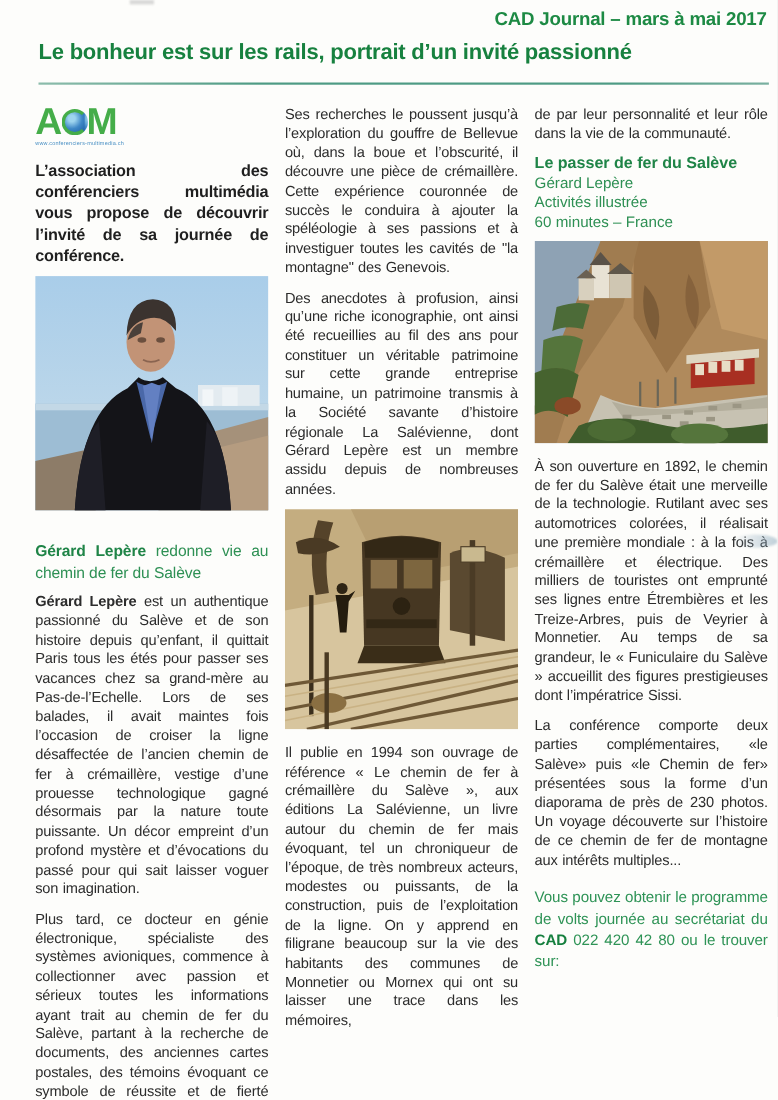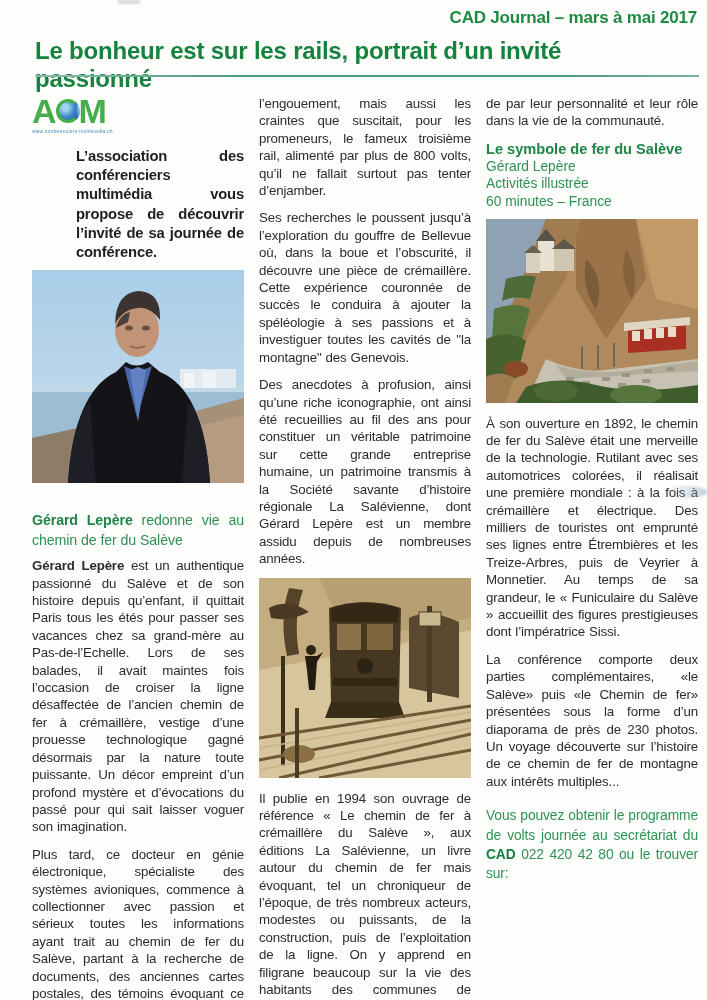--- a/index.html
+++ b/index.html
@@ -9,21 +9,21 @@
     background:#fdfdfb; overflow:hidden;
     font-family:"Liberation Sans", sans-serif; color:#2c2c2c;padding-left:15px;
   }
   
   .journal-header {
     position:absolute; top:8px; right:10px;
     font-size:17px; font-weight:bold; color:#1d8a44; letter-spacing:-0.2px;
   }
   .article-title {
     position:absolute; top:37px; left:35px; width:640px;
-    font-size:24px; font-weight:bold; color:#17813f; letter-spacing:-0.2px;
+    font-size:20px; font-weight:bold; color:#17813f; letter-spacing:-0.2px;
   }
   .title-rule {
     position:absolute; top:75px; left:35px; width:664px; height:2px;
     background:linear-gradient(90deg,#8cbcab,#4e9b84 30%,#4e9b84 80%,#7ab0a0);
   }
   
   .columns { position:absolute; top:95px; left:32px; width:667px; display:flex; gap:15px; }
   .col { width:212px; }
   p.body {
     font-size:13.3px; line-height:17.4px; text-align:justify; margin-bottom:10px;
@@ -34,21 +34,21 @@
   .acm-row { display:flex; align-items:center; height:32px; }
   .acm-letter { font-size:34px; font-weight:bold; color:#45ad49; line-height:30px; letter-spacing:-2px; }
   .acm-globe {
     display:inline-block; width:24px; height:24px; border-radius:50%;
     background:radial-gradient(circle at 35% 32%, #9ed4ee 0 18%, #3e87c6 55%, #1c5fa2 100%);
     border:3px solid #45ad49; border-right-color:transparent; margin:0 -1px 0 1px;
   }
   .acm-url { font-size:5px; color:#4a90c4; margin-top:1px; letter-spacing:0.2px; }
   .intro {
     font-size:14.8px; line-height:19.2px; font-weight:bold; text-align:justify;
-    color:#1f1f1f; margin-bottom:8px; letter-spacing:-0.2px;margin-left:44px;
+    color:#1f1f1f; margin-bottom:8px; letter-spacing:-0.2px;
   }
   .photo { display:block; width:212px; }
   .photo-caption {
     margin:28px 0 7px 0; font-size:14.2px; line-height:19.5px;
     color:#2e9054; text-align:justify; letter-spacing:-0.1px;
   }
   .photo-caption b { color:#1f8447; }
   
   .event-block { margin:2px 0 8px 0; }
   .event-title { font-size:14.6px; font-weight:bold; color:#1f8447; line-height:18px; }
@@ -128,21 +128,20 @@
         <path d="M98 76 Q105 80 113 76" stroke="#8a6450" stroke-width="1.6" fill="none"></path>
       </svg>
 
       <p class="photo-caption"><b>Gérard Lepère</b><span> redonne vie au chemin de fer du Salève</span></p>
 
       <p class="body"><b>Gérard Lepère</b><span> est un authentique passionné du Salève et de son histoire depuis qu’enfant, il quittait Paris tous les étés pour passer ses vacances chez sa grand-mère au Pas-de-l’Echelle. Lors de ses balades, il avait maintes fois l’occasion de croiser la ligne désaffectée de l’ancien chemin de fer à crémaillère, vestige d’une prouesse technologique gagné désormais par la nature toute puissante. Un décor empreint d’un profond mystère et d’évocations du passé pour qui sait laisser voguer son imagination.</span></p>
       <p class="body">Plus tard, ce docteur en génie électronique, spécialiste des systèmes avioniques, commence à collectionner avec passion et sérieux toutes les informations ayant trait au chemin de fer du Salève, partant à la recherche de documents, des anciennes cartes postales, des témoins évoquant ce symbole de réussite et de fierté dans une région de montagne, par définition en retard sur le plan des infrastructures modernes. Il retrace</p>
     </div>
 
     <div class="col">
-      <p class="body">l’engouement, mais aussi les craintes que suscitait, pour les promeneurs, le fameux troisième rail, alimenté par plus de 800 volts, qu’il ne fallait surtout pas tenter d’enjamber.</p>
       <p class="body">Ses recherches le poussent jusqu’à l’exploration du gouffre de Bellevue où, dans la boue et l’obscurité, il découvre une pièce de crémaillère. Cette expérience couronnée de succès le conduira à ajouter la spéléologie à ses passions et à investiguer toutes les cavités de "la montagne" des Genevois.</p>
       <p class="body">Des anecdotes à profusion, ainsi qu’une riche iconographie, ont ainsi été recueillies au fil des ans pour constituer un véritable patrimoine sur cette grande entreprise humaine, un patrimoine transmis à la Société savante d’histoire régionale La Salévienne, dont Gérard Lepère est un membre assidu depuis de nombreuses années.</p>
 
       <svg class="photo" style="margin:4px 0 12px 0" width="212" height="200" viewBox="0 0 212 200" preserveAspectRatio="none">
         <rect width="212" height="200" fill="#d7c59e"></rect>
         <path d="M0 0 L212 0 L212 52 L120 70 L0 92 Z" fill="#c4ad80"></path>
         <path d="M60 0 L212 0 L212 40 L90 62 Z" fill="#b89f72"></path>
         <path d="M30 10 Q20 40 28 78 L40 76 Q34 40 44 12 Z" fill="#55432a"></path>
         <path d="M10 30 Q30 20 50 34 Q30 44 12 40 Z" fill="#4a3a24"></path>
         <rect x="22" y="78" width="4" height="110" fill="#3a2e1c"></rect>
@@ -176,21 +175,21 @@
         <rect x="36" y="130" width="4" height="70" fill="#4a3a22"></rect>
       </svg>
 
       <p class="body">Il publie en 1994 son ouvrage de référence « Le chemin de fer à crémaillère du Salève », aux éditions La Salévienne, un livre autour du chemin de fer mais évoquant, tel un chroniqueur de l’époque, de très nombreux acteurs, modestes ou puissants, de la construction, puis de l’exploitation de la ligne. On y apprend en filigrane beaucoup sur la vie des habitants des communes de Monnetier ou Mornex qui ont su laisser une trace dans les mémoires,</p>
     </div>
 
     <div class="col">
       <p class="body">de par leur personnalité et leur rôle dans la vie de la communauté.</p>
 
       <div class="event-block">
-        <div class="event-title">Le symbole de fer du Salève</div>
+        <div class="event-title">Le passer de fer du Salève</div>
         <div class="event-line">Gérard Lepère</div>
         <div class="event-line">Activités illustrée</div>
         <div class="event-line">60 minutes – France</div>
       </div>
 
       <svg class="photo" style="margin:4px 0 12px 0" width="212" height="184" viewBox="0 0 212 184" preserveAspectRatio="none">
         <rect width="212" height="184" fill="#8ea2b4"></rect>
         <path d="M60 0 L212 0 L212 184 L20 184 Z" fill="#b08a5c"></path>
         <path d="M90 0 L150 0 L160 60 L120 120 L90 70 Z" fill="#9a7448"></path>
         <path d="M150 0 L212 0 L212 90 L170 80 Z" fill="#c29a68"></path>

